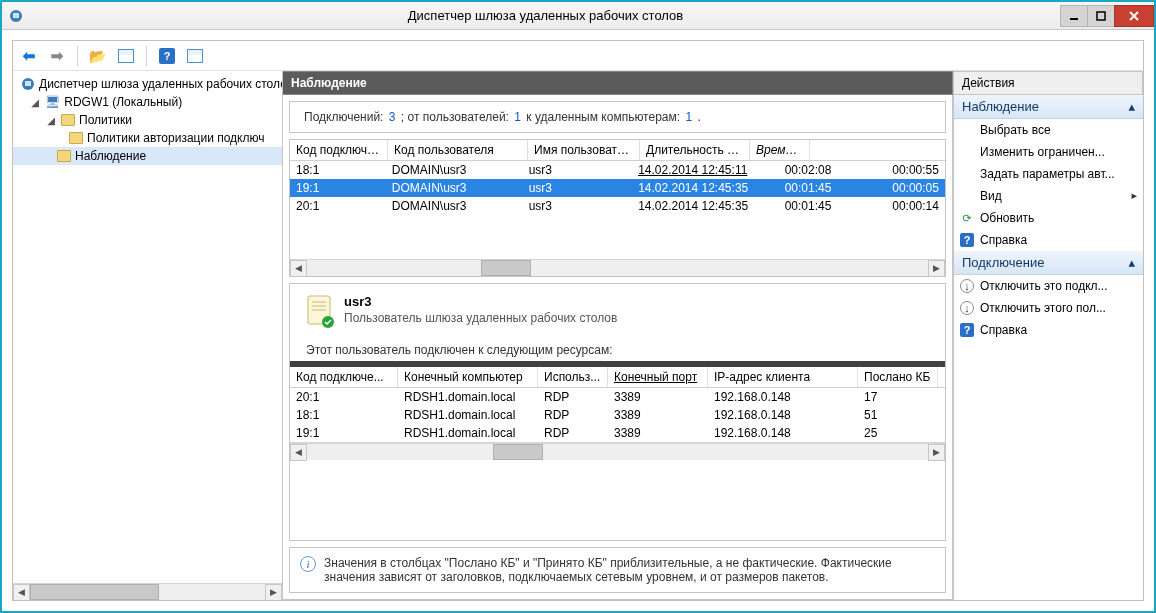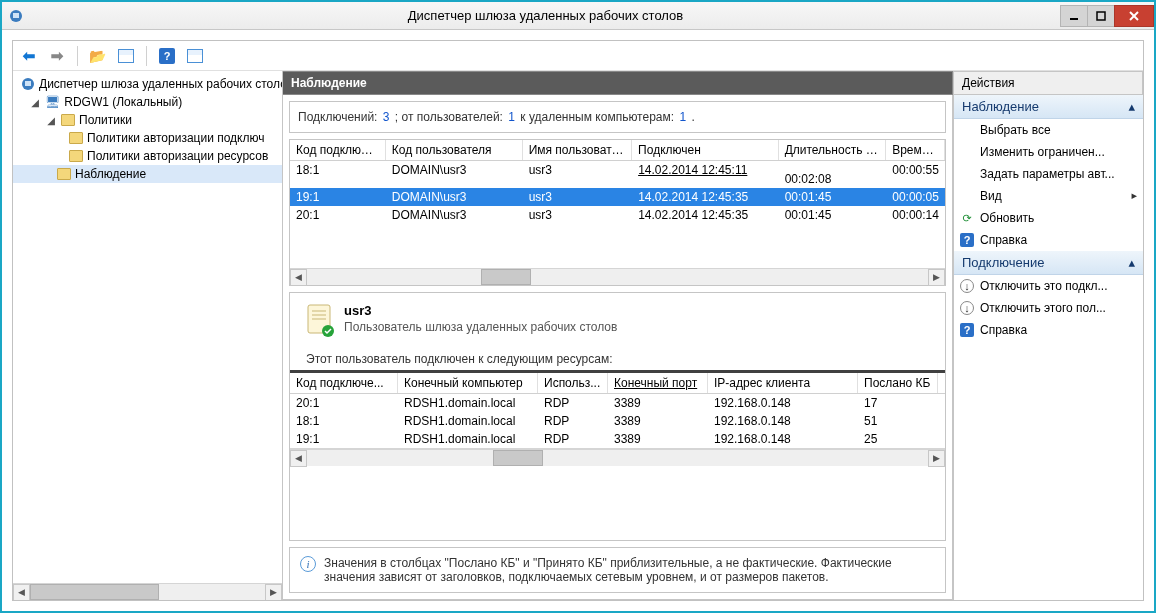--- a/index.html
+++ b/index.html
@@ -137,21 +137,21 @@
     border:1px solid #c5c5c5;
     border-top:none; border-left:none;
     margin:0;
     display:flex; flex-direction:column;
     padding:6px;
     gap:6px;
     min-height:0;
   }
   .summary-box {
     border:1px solid #c5c5c5;
-    padding:8px 8px;
+    padding:8px 14px;
     font-size:12px;
     color:#333;
   }
   .summary-box .num { color:#1155cc; margin:0 2px;}
   .grid-box {
     border:1px solid #c5c5c5;
     display:flex; flex-direction:column;
   }
   .grid-head {
     display:flex;
@@ -180,21 +180,21 @@
   .detail-top {
     padding:10px 16px 6px 16px;
   }
   .detail-top .uname { font-weight:bold; font-size:13px;}
   .detail-top .desc { color:#555; margin:2px 0 8px 0;}
   .detail-fields { display:flex; gap:80px; margin-top:4px;}
   .df-label{ color:#333;}
   .df-val { position:relative; }
   .df-val .sup { position:relative; top:-6px; font-size:11px; color:#000;}
   .det-note { color:#333; padding:4px 16px; font-size:12px; overflow:hidden; white-space:nowrap;}
-  .det-grid-wrap { border-top:3px solid #404040; border-bottom:1px solid #d5d5d5; margin:0; overflow:hidden;}
+  .det-grid-wrap { border-top:6px solid #404040; border-bottom:1px solid #d5d5d5; margin:0; overflow:hidden;}
   .info-box {
     border:1px solid #c5c5c5;
     padding:8px 10px;
     display:flex;
     gap:8px;
     align-items:flex-start;
     font-size:12px;
     color:#333;
   }
   .info-icon{
@@ -316,24 +316,20 @@
             </div>
             <div class="tree-row" style="padding-left:32px">
               <span class="exp">◢</span>
               <span class="icon-folder"></span>
               <span class="label">Политики</span>
             </div>
             <div class="tree-row" style="padding-left:56px">
               <span class="icon-folder"></span>
               <span class="label">Политики авторизации подключ</span>
             </div>
-            <div class="tree-row" style="padding-left:56px">
-              <span class="icon-folder"></span>
-              <span class="label">Политики авторизации ресурсов</span>
-            </div>
             <div class="tree-row sel" style="padding-left:44px">
               <span class="icon-folder"></span>
               <span class="label">Наблюдение</span>
             </div>
           </div>
           <div class="scroll-strip">
             <div class="sbtn">◀</div>
             <div class="track">
                 <div class="thumb" style="left:0;width:55%"></div>
               </div>
@@ -353,31 +349,30 @@
               <span>к удаленным компьютерам:</span>
               <span class="num">1</span>
               <span>.</span>
             </div>
 
             <div class="grid-box">
               <div class="grid-head" id="main-head">
                   <div class="gh-cell" style="width: 98px;">Код подключен...</div>
                   <div class="gh-cell" style="width: 140px;">Код пользователя</div>
                   <div class="gh-cell" style="width: 112px;">Имя пользователя</div>
-                  <div class="gh-cell" style="width: 150px;">Подключен</div>
                   <div class="gh-cell" style="width: 110px;">Длительность по...</div>
-                  <div class="gh-cell" style="width: 60px;">Время ...</div>
+                  <div class="gh-cell" style="width: 60px; font-style: italic;">Время ...</div>
                 </div>
               <div id="main-rows">
                   <div class="grid-row">
                     <div class="gr-cell" style="width: 98px;">18:1</div>
                     <div class="gr-cell" style="width: 140px;">DOMAIN\usr3</div>
                     <div class="gr-cell" style="width: 112px;">usr3</div>
                     <div class="gr-cell" style="width: 150px; text-decoration: underline;">14.02.2014 12:45:11</div>
-                    <div class="gr-cell" style="width: 110px; margin-top: 9px;">00:02:08</div>
+                    <div class="gr-cell" style="width: 110px;">00:02:08</div>
                     <div class="gr-cell" style="width: 60px;">00:00:55</div>
                   </div>
                   <div class="grid-row sel">
                     <div class="gr-cell" style="width: 98px;">19:1</div>
                     <div class="gr-cell" style="width: 140px;">DOMAIN\usr3</div>
                     <div class="gr-cell" style="width: 112px;">usr3</div>
                     <div class="gr-cell" style="width: 150px;">14.02.2014 12:45:35</div>
                     <div class="gr-cell" style="width: 110px;">00:01:45</div>
                     <div class="gr-cell" style="width: 60px;">00:00:05</div>
                   </div>

